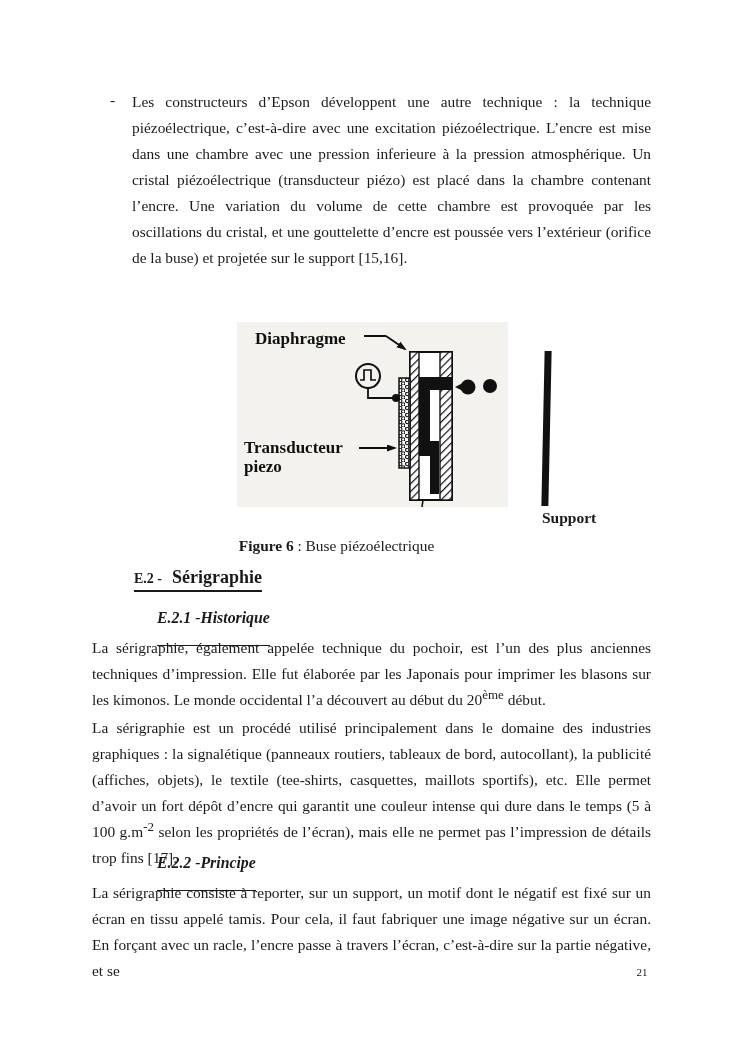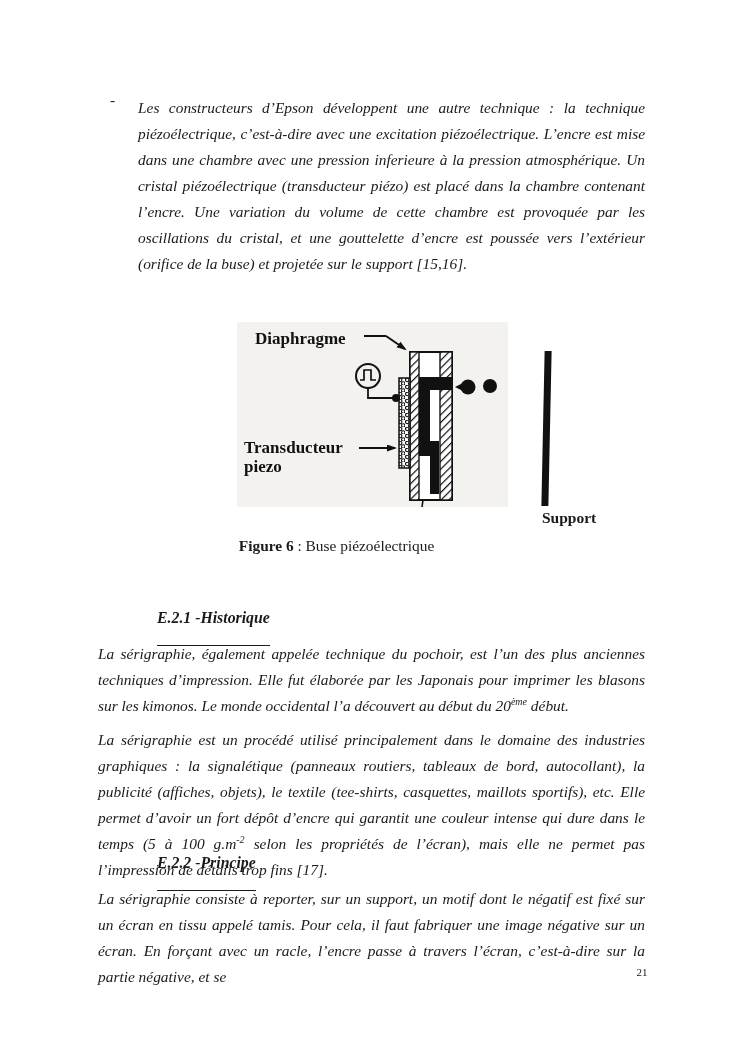--- a/index.html
+++ b/index.html
@@ -5,31 +5,31 @@
   html,body{margin:0;padding:0;background:#888;}
   .page{
     position:relative;
     width:745px;height:1053px;
     margin:0 auto;
     background:#ffffff;
     font-family:"Liberation Serif", serif;
     color:#1a1a1a;
     overflow:hidden;
   }
-  .just{ text-align:justify; margin:8px;font-style:italic; }
+  .just{ text-align:justify; margin:2px; }
   p{ margin:0; }
   .body-text{ font-size:15.4px; line-height:26px; }
   .bullet-marker{
     position:absolute; left:110px; top:87px;
     font-size:15.4px; line-height:26px;
   }
   .intro-col{ position:absolute; left:130px; top:87px; width:523px; }
   .main-col-1{ position:absolute; left:90px; top:633px; width:563px; }
   .main-col-2{ position:absolute; left:90px; top:878px; width:563px; }
-  sup.small-sup{ font-size:10px; line-height:0; vertical-align:6px; }
+  sup.small-sup{ font-size:13px; line-height:0; vertical-align:6px; }
   .figure-svg{ position:absolute; left:237px; top:322px; }
   .support-bar{
     position:absolute; left:543px; top:351px;
     width:7px; height:155px; background:#111;
     transform:rotate(1.2deg);
   }
   .support-label{
     position:absolute; left:542px; top:509px;
     font-weight:bold; font-size:15.5px;
   }
@@ -126,20 +126,23 @@
     <text x="7" y="131" font-family="Liberation Serif, serif" font-weight="bold" font-size="17" fill="#111">Transducteur</text>
     <text x="7" y="150" font-family="Liberation Serif, serif" font-weight="bold" font-size="17" fill="#111">piezo</text>
     <line x1="122" y1="126" x2="158" y2="126" stroke="#111" stroke-width="2" marker-end="url(#arr)"></line>
   </svg>
 
   <div class="support-bar"></div>
   <div class="support-label">Support</div>
 
   <div class="figure-caption"><span class="bold">Figure 6</span><span> : Buse piézoélectrique</span></div>
 
+  <div class="heading-e2">
+    <span class="h-num">E.2 -</span><span class="h-title">Sérigraphie</span>
+  </div>
 
   <div class="subheading sub-e21">E.2.1 -Historique</div>
 
   <div class="main-col-1 body-text">
     <p class="just"><span>La sérigraphie, également appelée technique du pochoir, est l’un des plus anciennes techniques d’impression. Elle fut élaborée par les Japonais pour imprimer les blasons sur les kimonos. Le monde occidental l’a découvert au début du 20</span><sup class="small-sup">ème</sup><span> début.</span></p>
     <p class="just"><span>La sérigraphie est un procédé utilisé principalement dans le domaine des industries graphiques : la signalétique (panneaux routiers, tableaux de bord, autocollant), la publicité (affiches, objets), le textile (tee-shirts, casquettes, maillots sportifs), etc. Elle permet d’avoir un fort dépôt d’encre qui garantit une couleur intense qui dure dans le temps (5 à 100 g.m</span><sup class="small-sup">-2</sup><span> selon les propriétés de l’écran), mais elle ne permet pas l’impression de détails trop fins [17].</span></p>
   </div>
 
   <div class="subheading sub-e22">E.2.2 -Principe</div>
 

